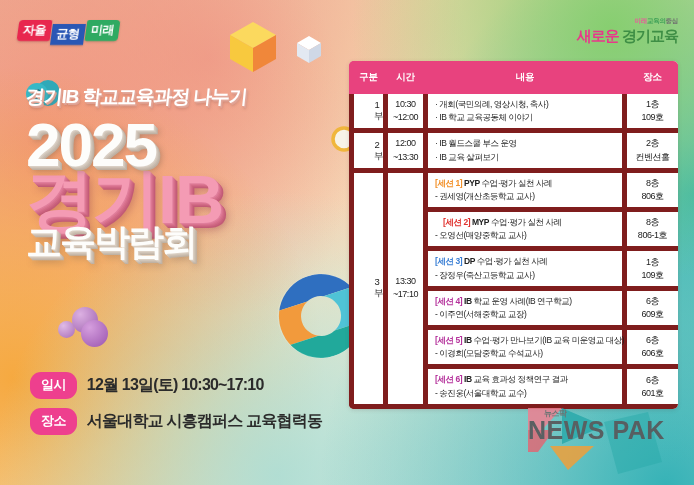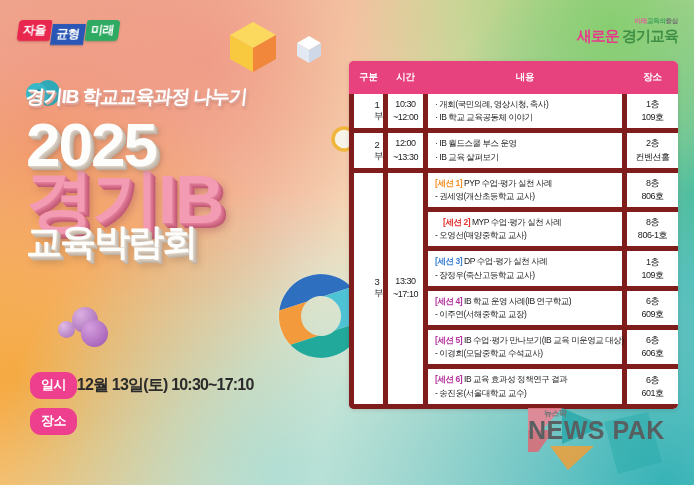--- a/index.html
+++ b/index.html
@@ -106,21 +106,21 @@
   .t-expo {
     margin-top:-8px; font-size:36px; font-weight:bold; color:#fdfdfb;
     letter-spacing:-2px; line-height:0.98; white-space:nowrap;
     text-shadow:
       1px 1px 0 #dcd1c5, 2px 2px 0 #d1c5b8, 3px 3px 0 #c8bbad,
       4px 4px 0 #bfb2a4, 5px 6px 7px rgba(120,95,75,.45);
   }
 
   
   .info { position:absolute; left:30px; top:372px; }
-  .info-row { display:flex; align-items:center; margin-bottom:9px; }
+  .info-row { display:flex; align-items:center; gap:10px; margin-bottom:9px; }
   .pill {
     background:#ee3f8e; color:#fff; font-size:13px; font-weight:bold;
     padding:4px 11px 5px; border-radius:11px; letter-spacing:-0.6px;
     white-space:nowrap;
   }
   .info-text {
     font-size:16px; font-weight:bold; color:#2b2b2b; letter-spacing:-0.8px;
     white-space:nowrap;
   }
 
@@ -152,21 +152,21 @@
   td.time  { font-size:9px; line-height:1.45; }
   td.place { font-size:9px; line-height:1.45;text-align:center; }
   td.desc  { text-align:left; padding-left:7px; line-height:1.55; }
   td.desc .line { display:block; white-space:nowrap; }
 
   .tag { font-weight:bold; }
   .tag-s1 { color:#f2912a; }
   .tag-s2 { color:#e0322f;padding-left:8px; }
   .tag-s3 { color:#3a7fd5; }
   .tag-s4, .tag-s5, .tag-s6 { color:#b5339c; }
-  .acr { font-weight:normal; color:#222; }
+  .acr { font-weight:bold; color:#222; }
 
   tbody tr.part-row td { background:#fff; }
 
   
   .watermark {
     position:absolute; left:498px; top:404px; width:196px; height:81px;
     pointer-events:none; opacity:.92;
   }
   .wm-korean {
     position:absolute; left:46px; top:4px;
@@ -255,20 +255,21 @@
     <div class="t-expo">교육박람회</div>
   </div>
 
   <div class="info">
     <div class="info-row">
       <span class="pill">일시</span>
       <span class="info-text">12월 13일(토) 10:30~17:10</span>
     </div>
     <div class="info-row">
       <span class="pill">장소</span>
+      <span class="info-text">서울대학교 시흥캠퍼스 교육협력동</span>
     </div>
   </div>
 
   <div class="table-wrap">
     <table>
       <colgroup>
         <col class="c-gubun">
           <col class="c-time">
           <col class="c-desc">
           <col class="c-place">

